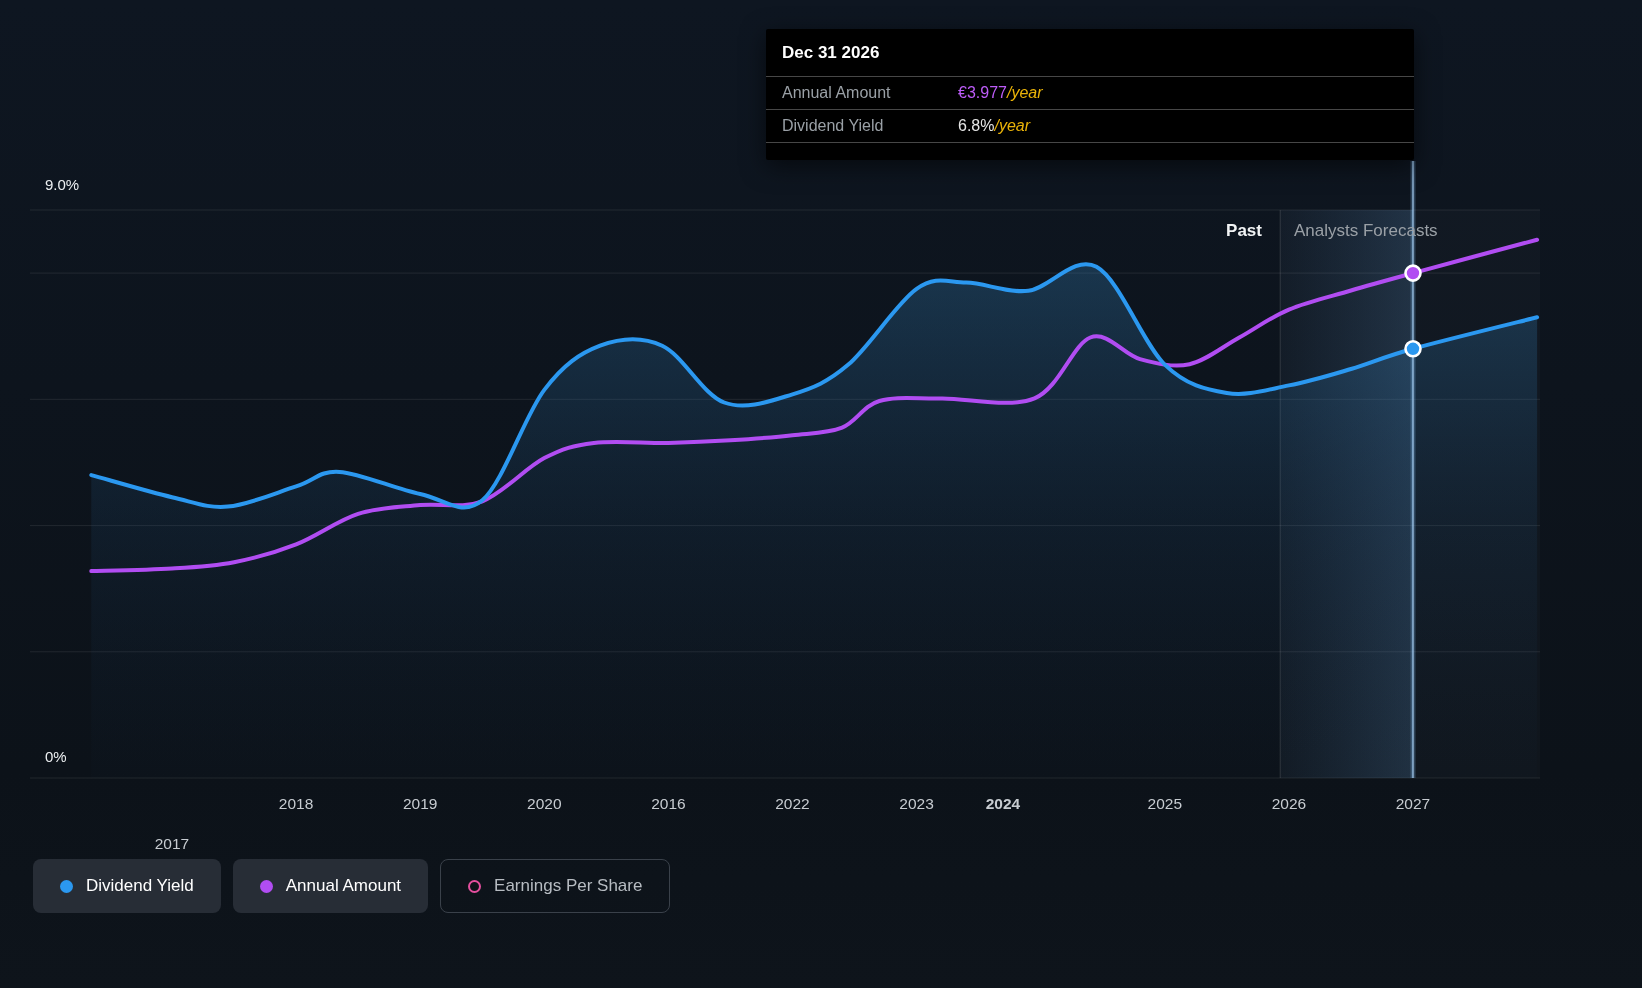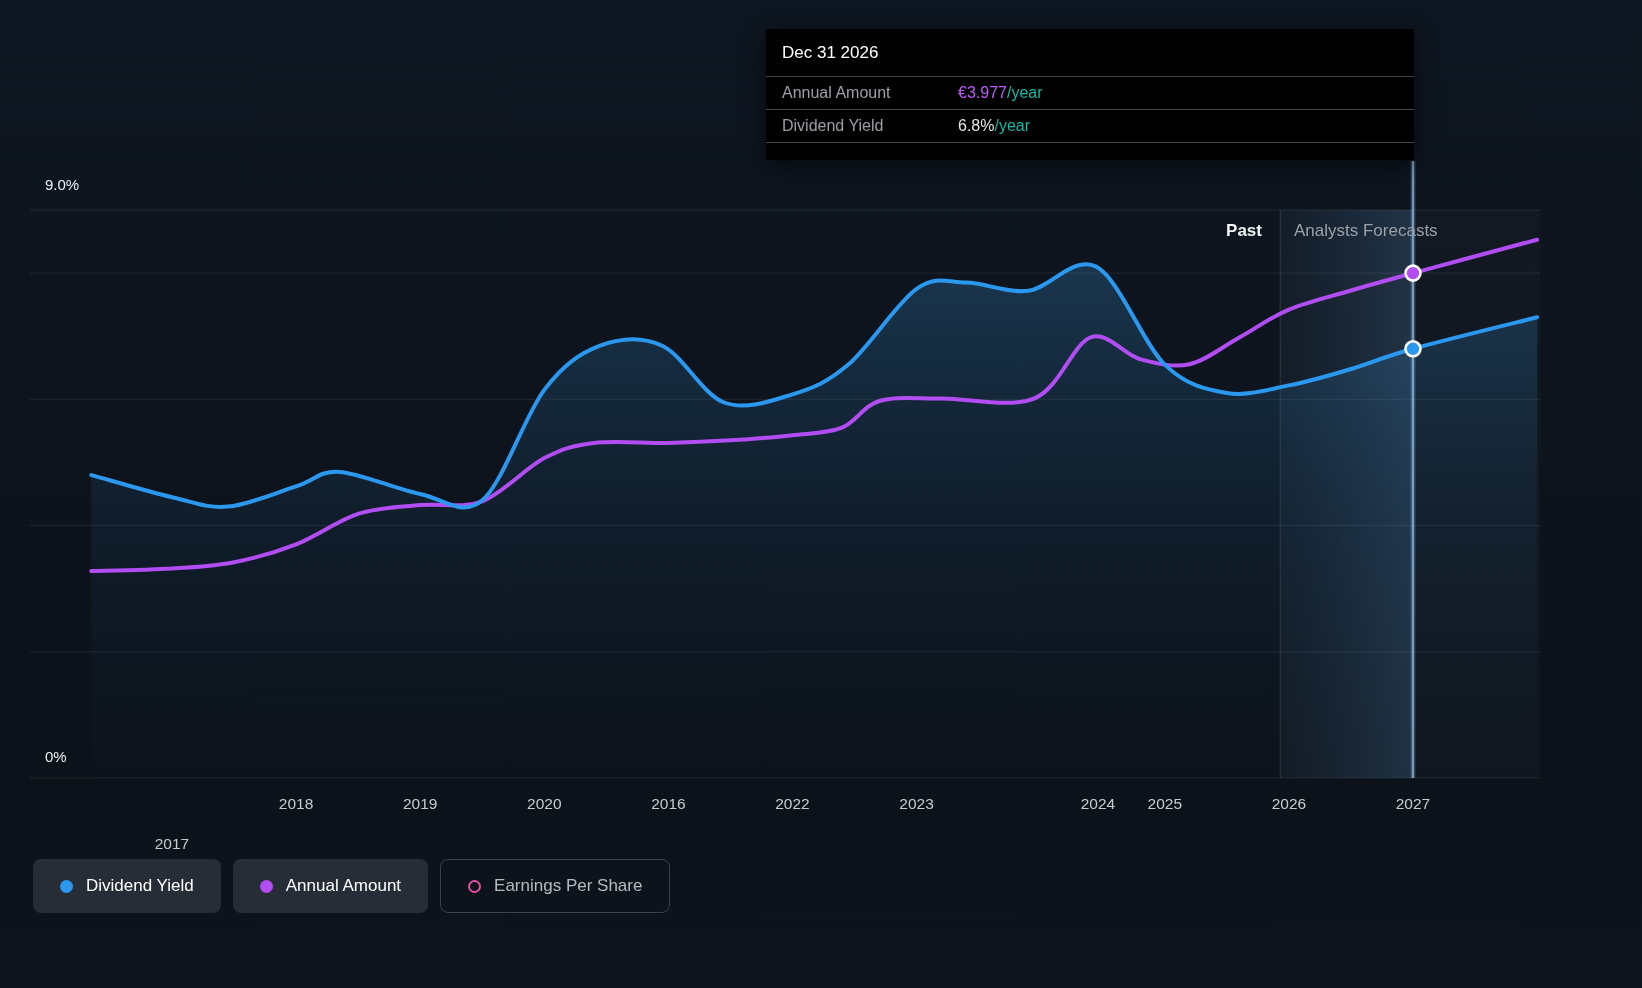--- a/index.html
+++ b/index.html
@@ -29,30 +29,30 @@
     position:absolute; top:221px; left:1294px;
     font-size:17px; color:#9aa0a6;
   }
 
   .tooltip {
     position:absolute; left:766px; top:29px; width:648px;
     background:#000; border-radius:2px; padding-bottom:17px;
     box-shadow:0 6px 24px rgba(0,0,0,.55);
   }
   .tt-title {
-    font-size:17px; font-weight:400; color:#fff;
+    font-size:17px; font-weight:700; color:#fff;
     padding:14px 16px 13px; border-bottom:1px solid rgba(255,255,255,.28);
   }
   .tt-row {
     display:flex; align-items:center; height:33px; padding:0 16px;
     border-bottom:1px solid rgba(255,255,255,.28); font-size:16px;
   }
   .tt-label { width:176px; color:#9aa0a6; }
   .tt-value { font-weight:400; }
-  .tt-suffix { color:#14b8a6; }
+  .tt-suffix { color:#eab308;font-style:italic; }
 
   .legend { position:absolute; left:33px; top:859px; display:flex; gap:12px; }
   .pill {
     height:54px; display:flex; align-items:center; gap:13px;
     padding:0 27px; border-radius:8px; font-size:17px; cursor:pointer;
     white-space:nowrap;
   }
   .pill-filled { background:#272d36; color:#fff; }
   .pill-outline { background:transparent; border:1px solid #3a414a; color:#b7bcc2; }
   .dot { width:13px; height:13px; border-radius:50%; flex:none; }
@@ -96,21 +96,21 @@
   <div class="y-label min">0%</div>
 
   <div class="x-axis" id="x-ticks">
       <div class="x-tick" style="left: 137px; margin-top: 40px;">2017</div>
       <div class="x-tick" style="left: 261.1px;">2018</div>
       <div class="x-tick" style="left: 385.2px;">2019</div>
       <div class="x-tick" style="left: 509.3px;">2020</div>
       <div class="x-tick" style="left: 633.4px;">2016</div>
       <div class="x-tick" style="left: 757.5px;">2022</div>
       <div class="x-tick" style="left: 881.6px;">2023</div>
-      <div class="x-tick" style="left: 1063px;">2024</div>
+      <div class="x-tick" style="left: 968px; font-weight: bold;">2024</div>
       <div class="x-tick" style="left: 1129.8px;">2025</div>
       <div class="x-tick" style="left: 1253.9px;">2026</div>
       <div class="x-tick" style="left: 1378px;">2027</div>
     </div>
 
   <div class="past-label">Past</div>
   <div class="forecast-label">Analysts Forecasts</div>
 
   <div class="tooltip">
     <div class="tt-title">Dec 31 2026</div>

